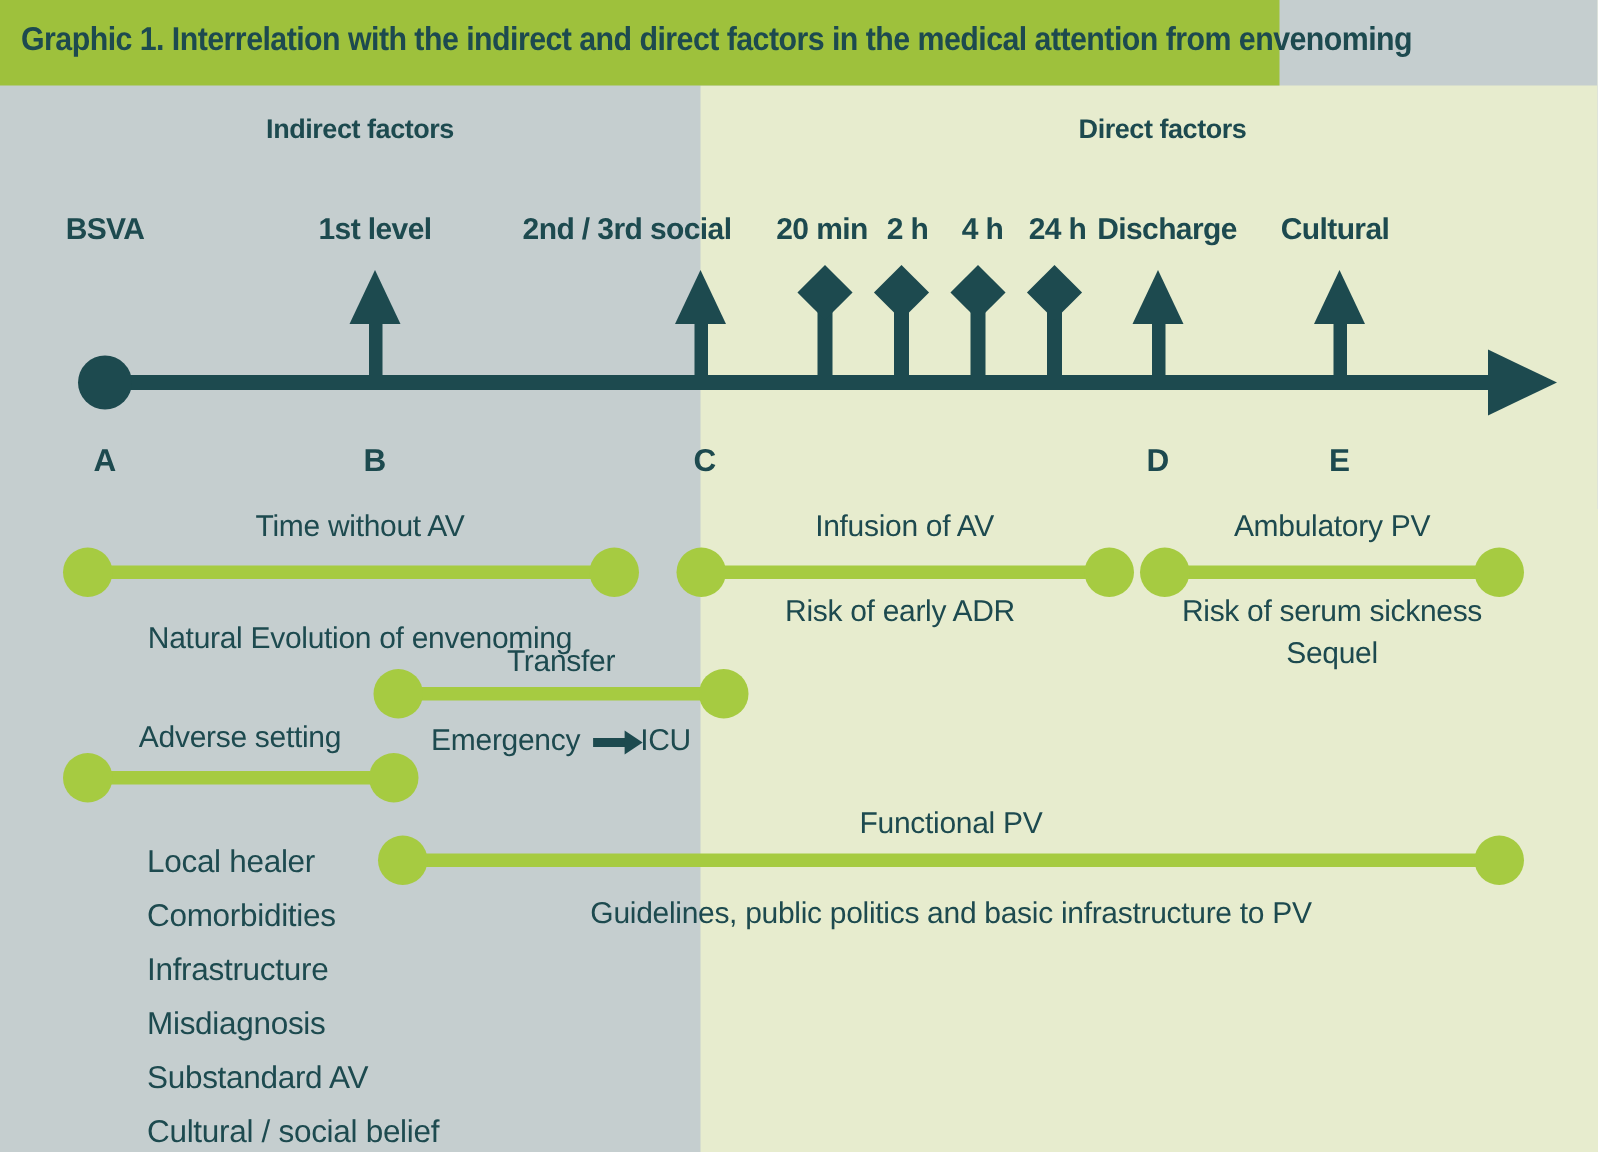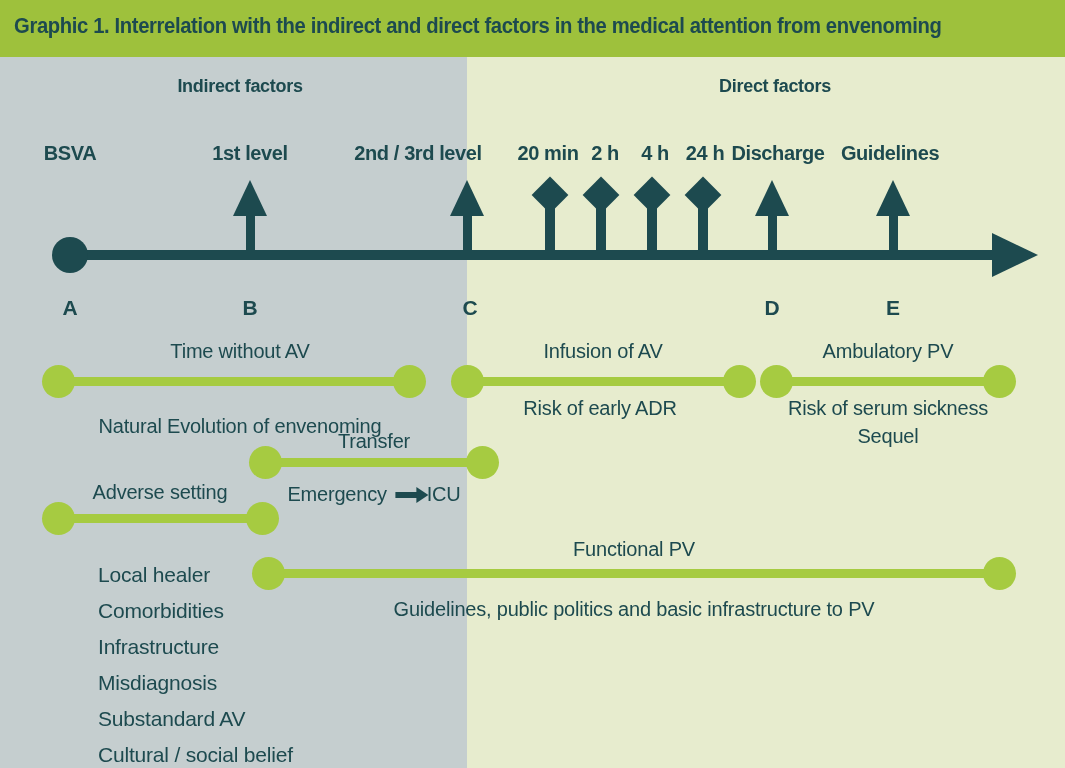--- a/index.html
+++ b/index.html
@@ -6,21 +6,21 @@
     --title-green:#9ec13c;
     --bar-green:#a6cb41;
     --dark-teal:#1d4a4f;
     --panel-gray:#c5cecf;
     --panel-light:#e7ecce;
   }
   html,body{margin:0;padding:0;}
   body{font-family:"Liberation Sans", sans-serif; background:#fff;}
   .fig{position:relative;width:1065px;height:768px;overflow:hidden;background:var(--panel-gray);}
   
-  .title-band{position:absolute;left:0;top:0;width:1065px;height:57px;background:var(--title-green);}
+  .title-band{position:absolute;left:0;top:0;width:853px;height:57px;background:var(--title-green);}
   .title-band h1{
     margin:0;position:absolute;left:14px;top:13px;white-space:nowrap;
     font-size:22px;font-weight:bold;color:var(--dark-teal);
     letter-spacing:-0.4px;transform:scaleX(0.92);transform-origin:left center;
   }
   
   .panel{position:absolute;top:57px;height:711px;}
   .panel.indirect{left:0;width:467px;background:var(--panel-gray);}
   .panel.direct{left:467px;width:598px;background:var(--panel-light);}
   
@@ -67,27 +67,27 @@
 
   <div class="title-band">
     <h1>Graphic 1. Interrelation with the indirect and direct factors in the medical attention from envenoming</h1>
   </div>
 
   <div class="clabel hdr" style="left:240px">Indirect factors</div>
   <div class="clabel hdr" style="left:775px">Direct factors</div>
 
   <div class="clabel stage" style="left:70px">BSVA</div>
   <div class="clabel stage" style="left:250px">1st level</div>
-  <div class="clabel stage" style="left:418px">2nd / 3rd level</div>
+  <div class="clabel stage" style="left:418px">2nd / 3rd social</div>
   <div class="clabel stage" style="left:548px">20 min</div>
   <div class="clabel stage" style="left:605px">2 h</div>
   <div class="clabel stage" style="left:655px">4 h</div>
   <div class="clabel stage" style="left:705px">24 h</div>
   <div class="clabel stage" style="left:778px">Discharge</div>
-  <div class="clabel stage" style="left:890px">Guidelines</div>
+  <div class="clabel stage" style="left:890px">Cultural</div>
 
   <div class="axis"></div>
   <div class="axis-head"></div>
 
   <div class="m-dot"></div>
 
   <div class="m-arrow" style="left:233px">
     <div class="head"></div>
     <div class="stem"></div>
   </div>

